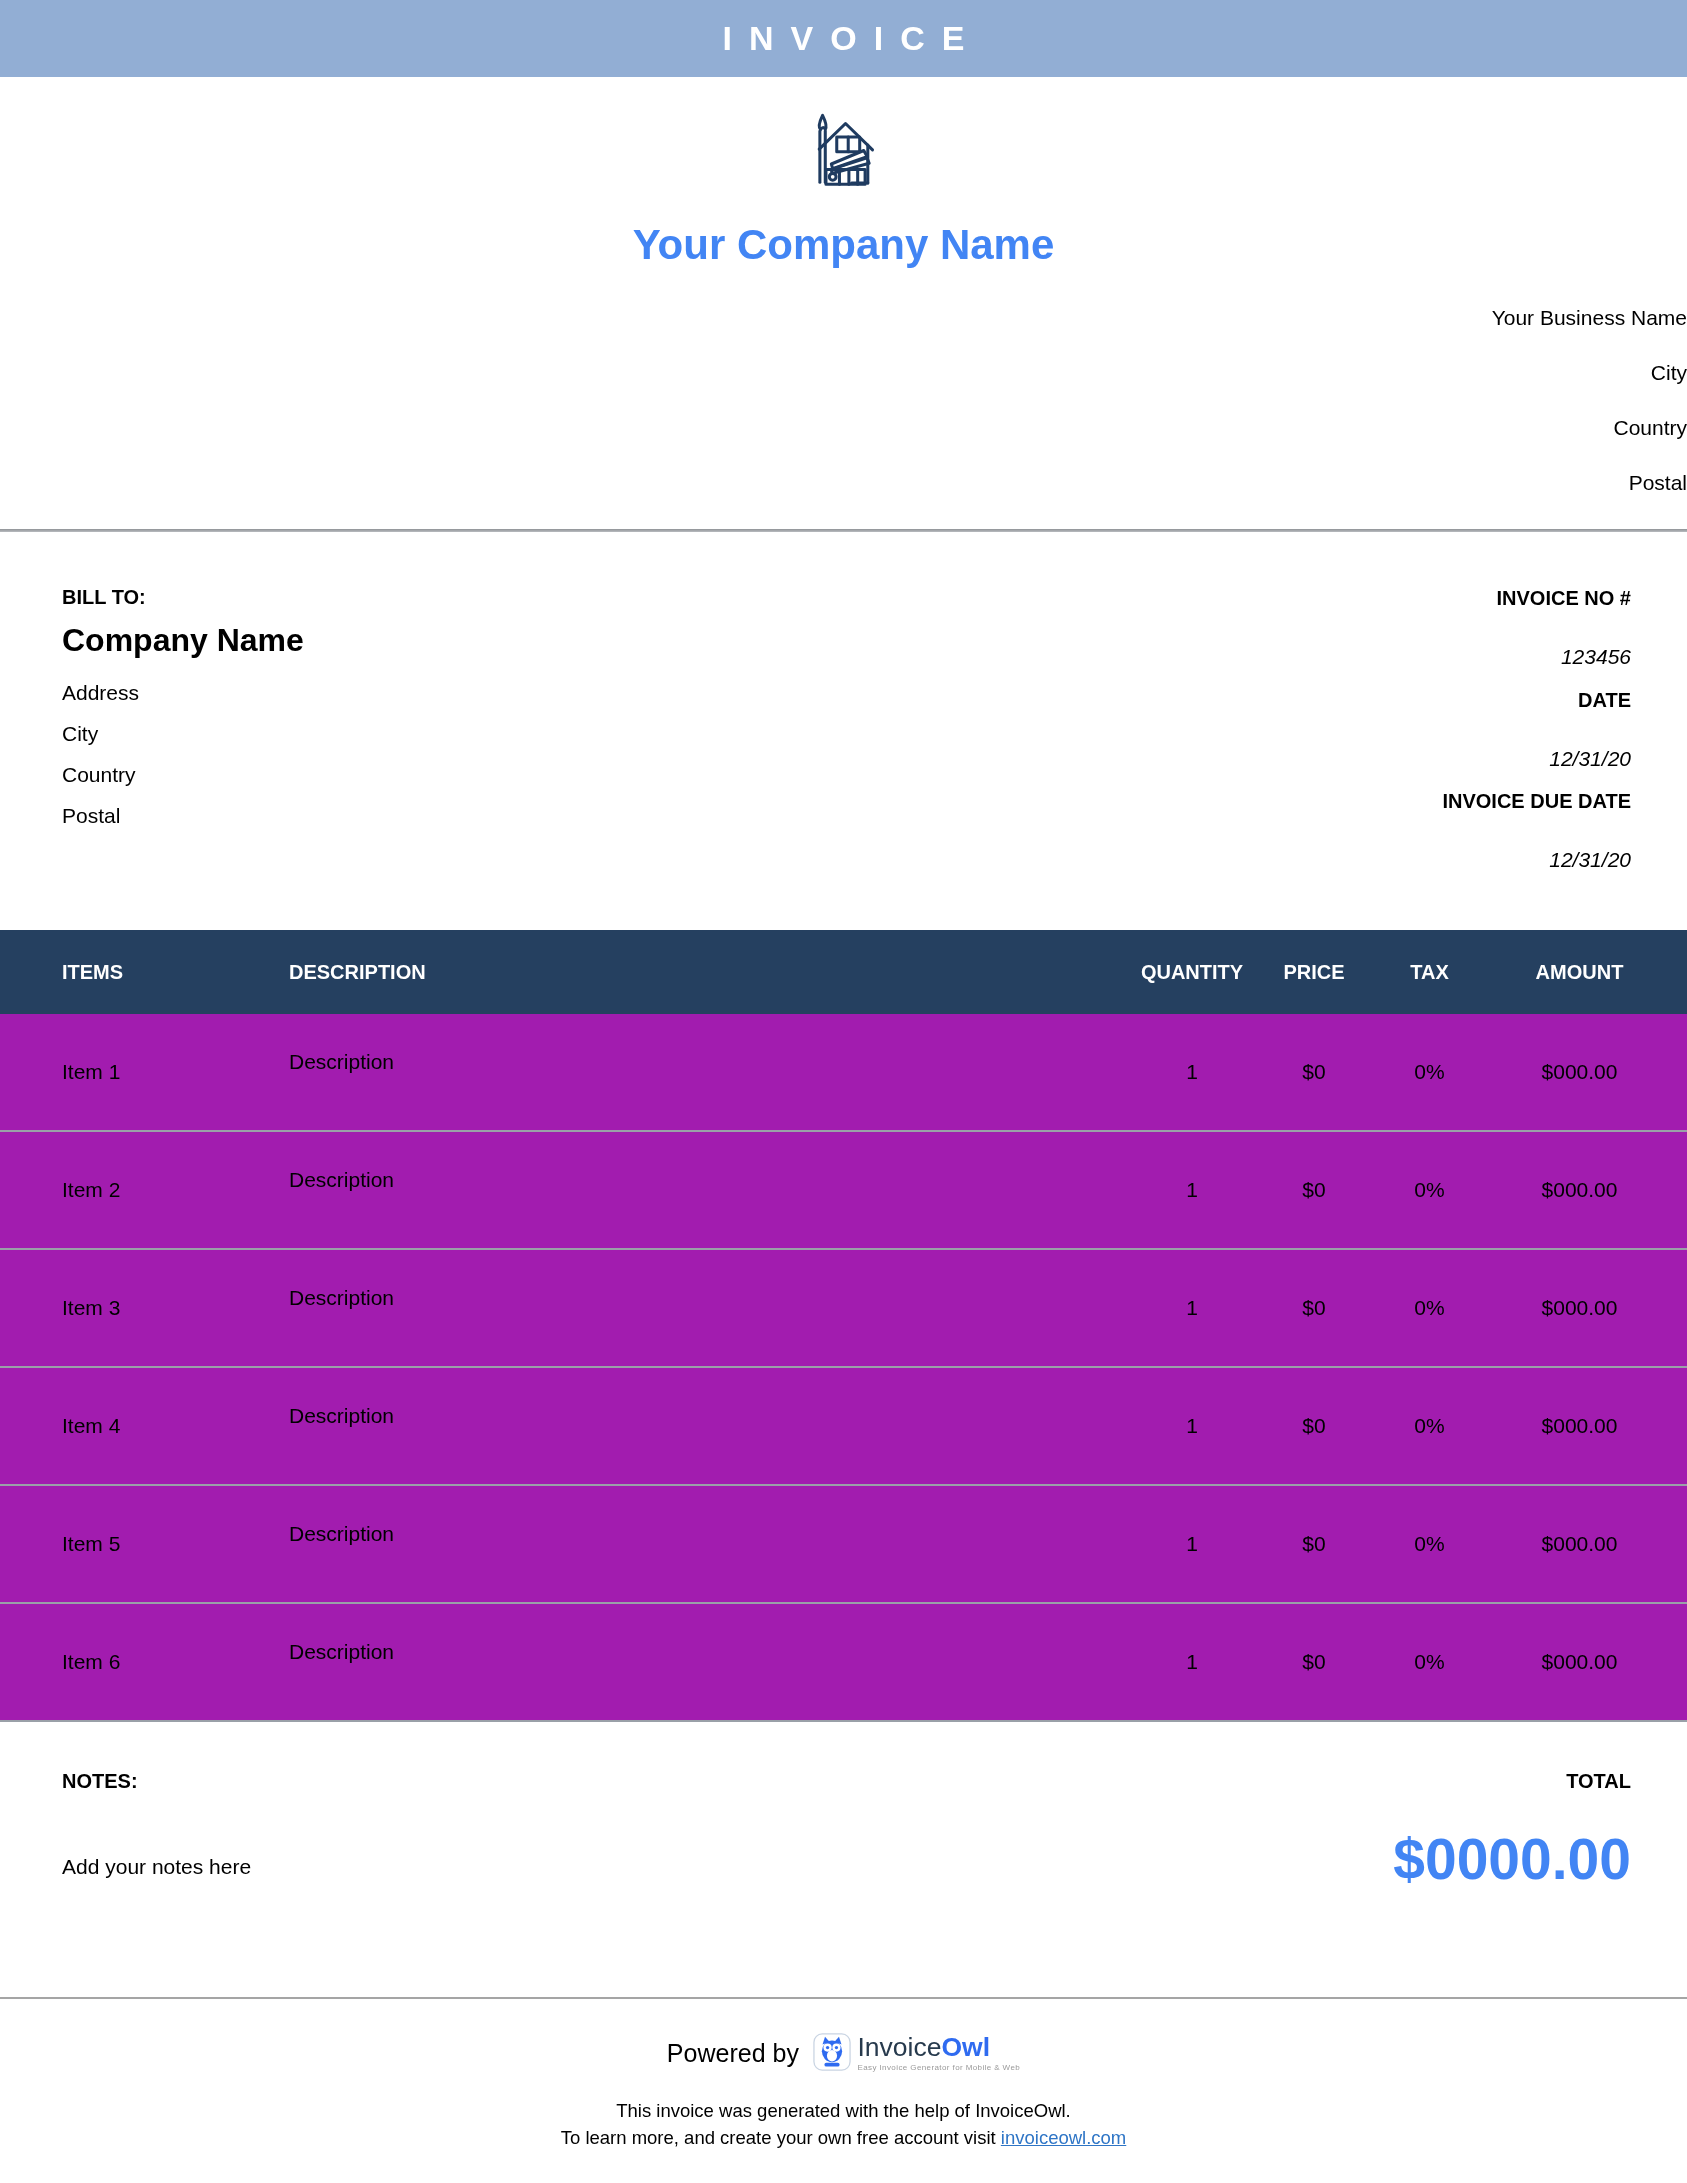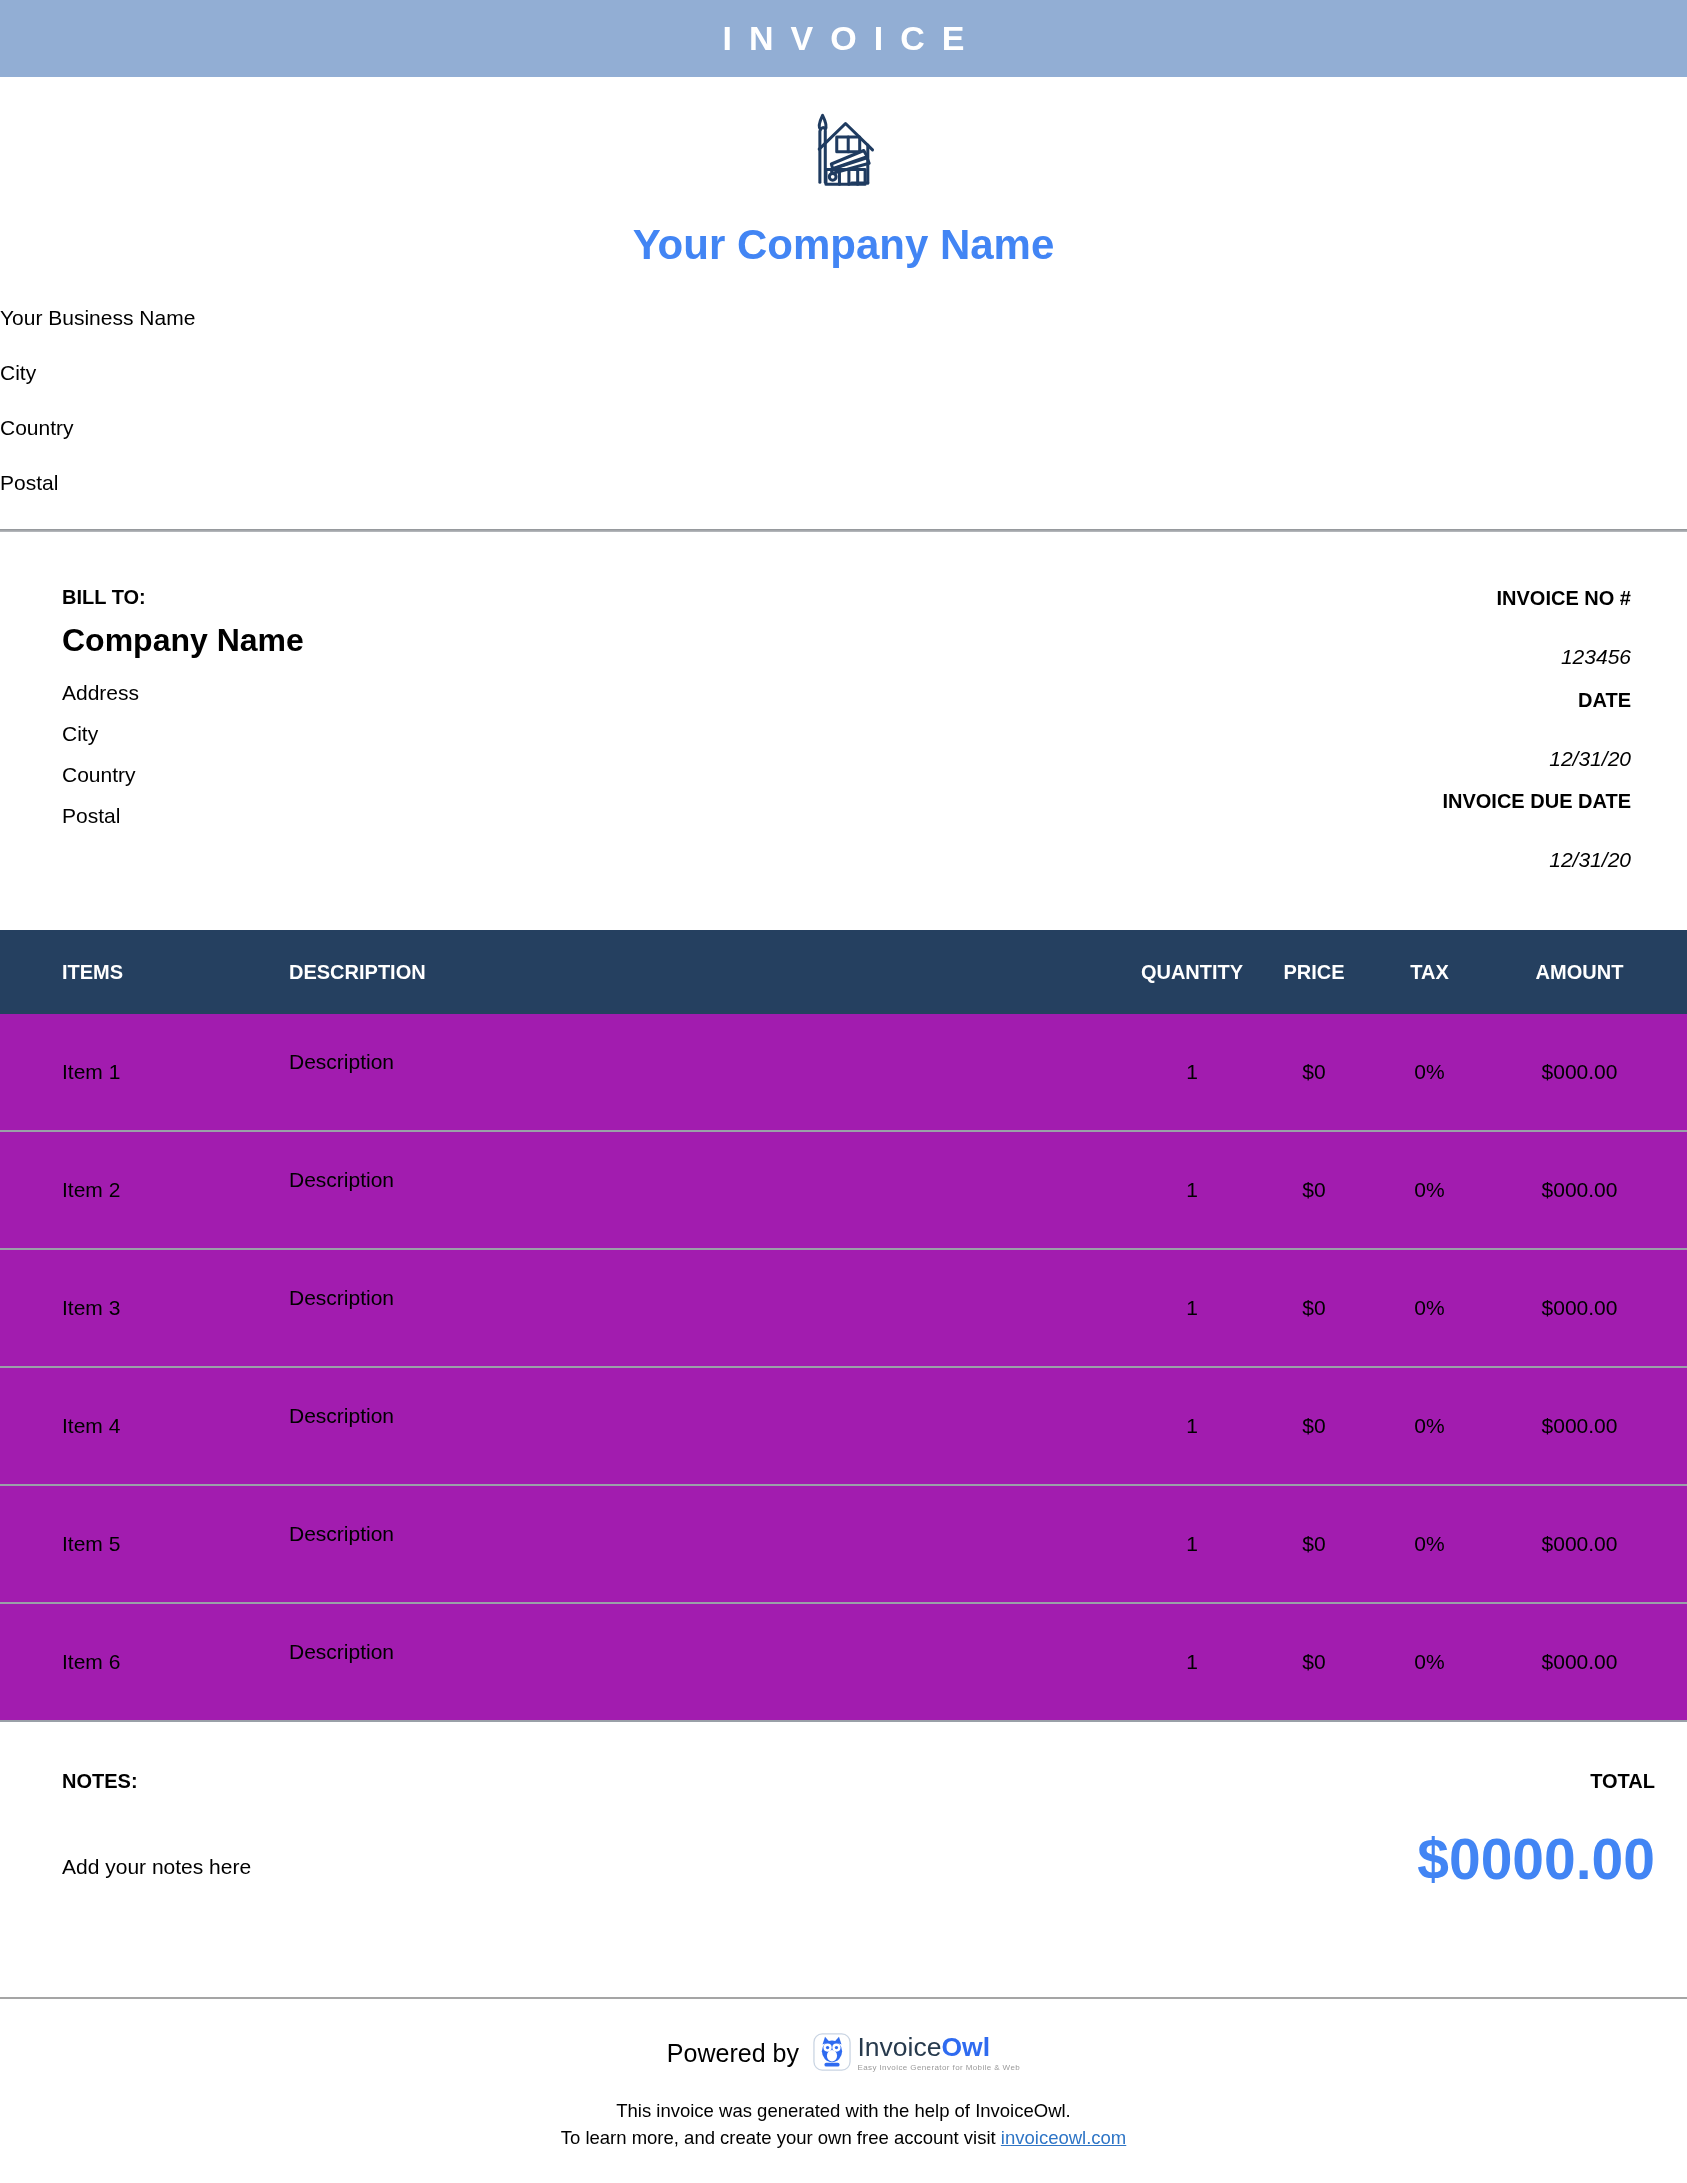--- a/index.html
+++ b/index.html
@@ -35,21 +35,21 @@
     display: flex;
     justify-content: center;
   }
   .company-name {
     margin-top: 28px;
     text-align: center;
     font-size: 42px;
     font-weight: bold;
     color: #4285f4;
   }
-  .company-lines { text-align: left; }
+  .company-lines { text-align: right; }
   .company-line {
     font-size: 21px;
     line-height: 25px;
     margin-top: 30px;
   }
   .company-line.first { margin-top: 36px; }
 
   .section-divider {
     margin-top: 34px;
     height: 3.3px;
@@ -99,21 +99,21 @@
     height: 118px;
     align-items: center;
     font-size: 21px;
     border-bottom: 2px solid #9aa0a8;
   }
   .td.desc { position: relative; top: -10.6px; }
 
   
   .notes-total {
     margin-top: 48px;
-    padding: 0 32px 0 62px;
+    padding: 0 56px 0 62px;
     display: flex;
     justify-content: space-between;
   }
   .notes-label, .total-label { font-size: 20px; font-weight: bold; }
   .total-col { text-align: right; }
   .notes-text { font-size: 21px; margin-top: 62px; }
   .total-value {
     margin-top: 33px;
     font-size: 57px;
     font-weight: bold;

